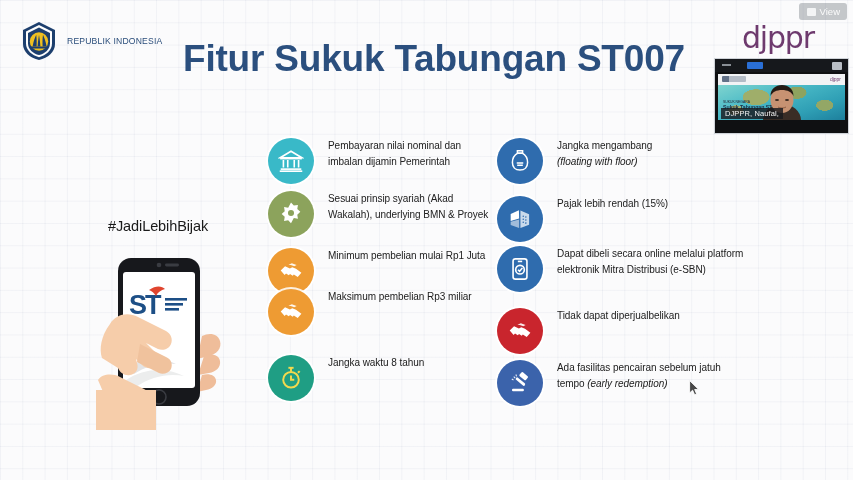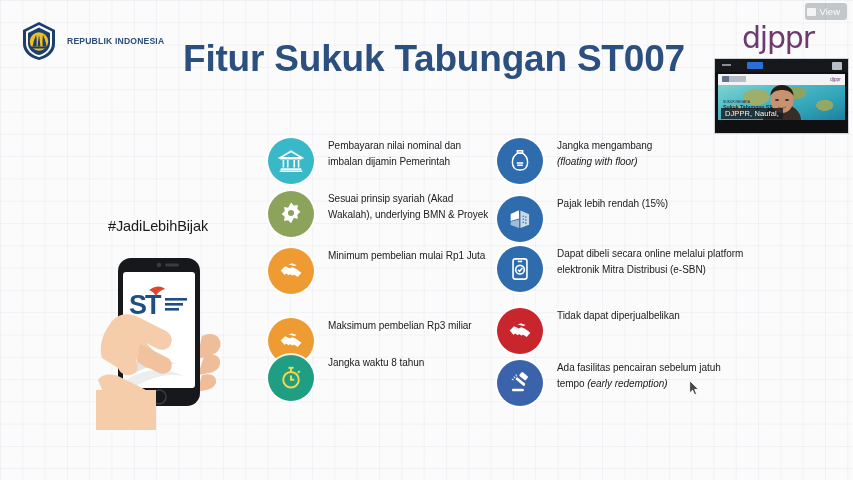--- a/index.html
+++ b/index.html
@@ -18,21 +18,21 @@
       linear-gradient(to bottom, rgba(70,90,140,0.055) 1px, transparent 1px);
     background-size: 22.3px 22.3px;
     overflow: hidden;
   }
 
   
   #kemenkeu { position: absolute; left: 20px; top: 21px; display: flex; align-items: center; gap: 9px; }
   #kemenkeu .crest { width: 38px; height: 40px; flex: 0 0 38px; }
   #kemenkeu .names { line-height: 1.18; }
   .kk-l1 { font-size: 10.3px; font-weight: bold; letter-spacing: .24px; color: #1d3f6e; white-space: nowrap; }
-  .kk-l2 { font-size: 8.6px; font-weight: bold; letter-spacing: .18px; color: #2a4d7a; white-space: nowrap; }
+  .kk-l2 { font-size: 8.6px; font-weight: normal; letter-spacing: .18px; color: #2a4d7a; white-space: nowrap; }
 
   
   #page-title {
     position: absolute; left: 183px; top: 38px;
     font-size: 37px; font-weight: bold; letter-spacing: -0.2px;
     color: #2b4f7e; white-space: nowrap;
   }
 
   
   #hashtag {
@@ -94,21 +94,21 @@
     position: absolute; left: 3px; bottom: 1px;
     background: rgba(25,26,30,.82); color: #f2f2f2;
     font-size: 7.5px; padding: 1px 4px; letter-spacing: .1px; white-space: nowrap;
   }
 
   
   #view-btn {
     position: absolute; right: 6px; top: 3px;
     display: flex; align-items: center; gap: 4px;
     background: rgba(120,126,134,.42); color: rgba(255,255,255,.92);
-    border-radius: 3px; padding: 3px 7px 3px 2px; font-size: 9.5px;
+    border-radius: 3px; padding: 3px 7px 3px 8px; font-size: 9.5px;
   }
   #view-btn .vico { width: 9px; height: 8px; background: rgba(255,255,255,.8); border-radius: 1px; display:block; }
 
   
   #cursor { position: absolute; left: 689px; top: 380px; width: 11px; height: 16px; opacity: .85; }
 </style>
 </head>
 <body>
 
 <div id="slide">
@@ -189,21 +189,21 @@
     <div class="feat" style="top:110px">
       <div class="badge" style="background:#ee9b33">
         <svg viewBox="0 0 24 24" fill="#ffffff">
           <path d="M2.5 11.5l4-4 4.5 2.2 2.2-1.2 3.4 1.4 5 3.6-3.4 4-3.6-2.3-1 1.1-2.5-1.6-1.1 1.2-2.6-1.7-1.3 1.4z"></path>
           <path d="M9.6 6.2l3.2-1.4 4.4 1.6-2.2 1.3-3.2-1.2z" opacity=".9"></path>
         </svg>
       </div>
       <div class="ftext">Minimum pembelian mulai Rp1 Juta</div>
     </div>
 
-    <div class="feat" style="top:180px">
+    <div class="feat" style="top:151px">
       <div class="badge" style="background:#ee9b33">
         <svg viewBox="0 0 24 24" fill="#ffffff">
           <path d="M2.5 11.5l4-4 4.5 2.2 2.2-1.2 3.4 1.4 5 3.6-3.4 4-3.6-2.3-1 1.1-2.5-1.6-1.1 1.2-2.6-1.7-1.3 1.4z"></path>
           <path d="M9.6 6.2l3.2-1.4 4.4 1.6-2.2 1.3-3.2-1.2z" opacity=".9"></path>
         </svg>
       </div>
       <div class="ftext">Maksimum pembelian Rp3 miliar</div>
     </div>
 
     <div class="feat" style="top:217px">

